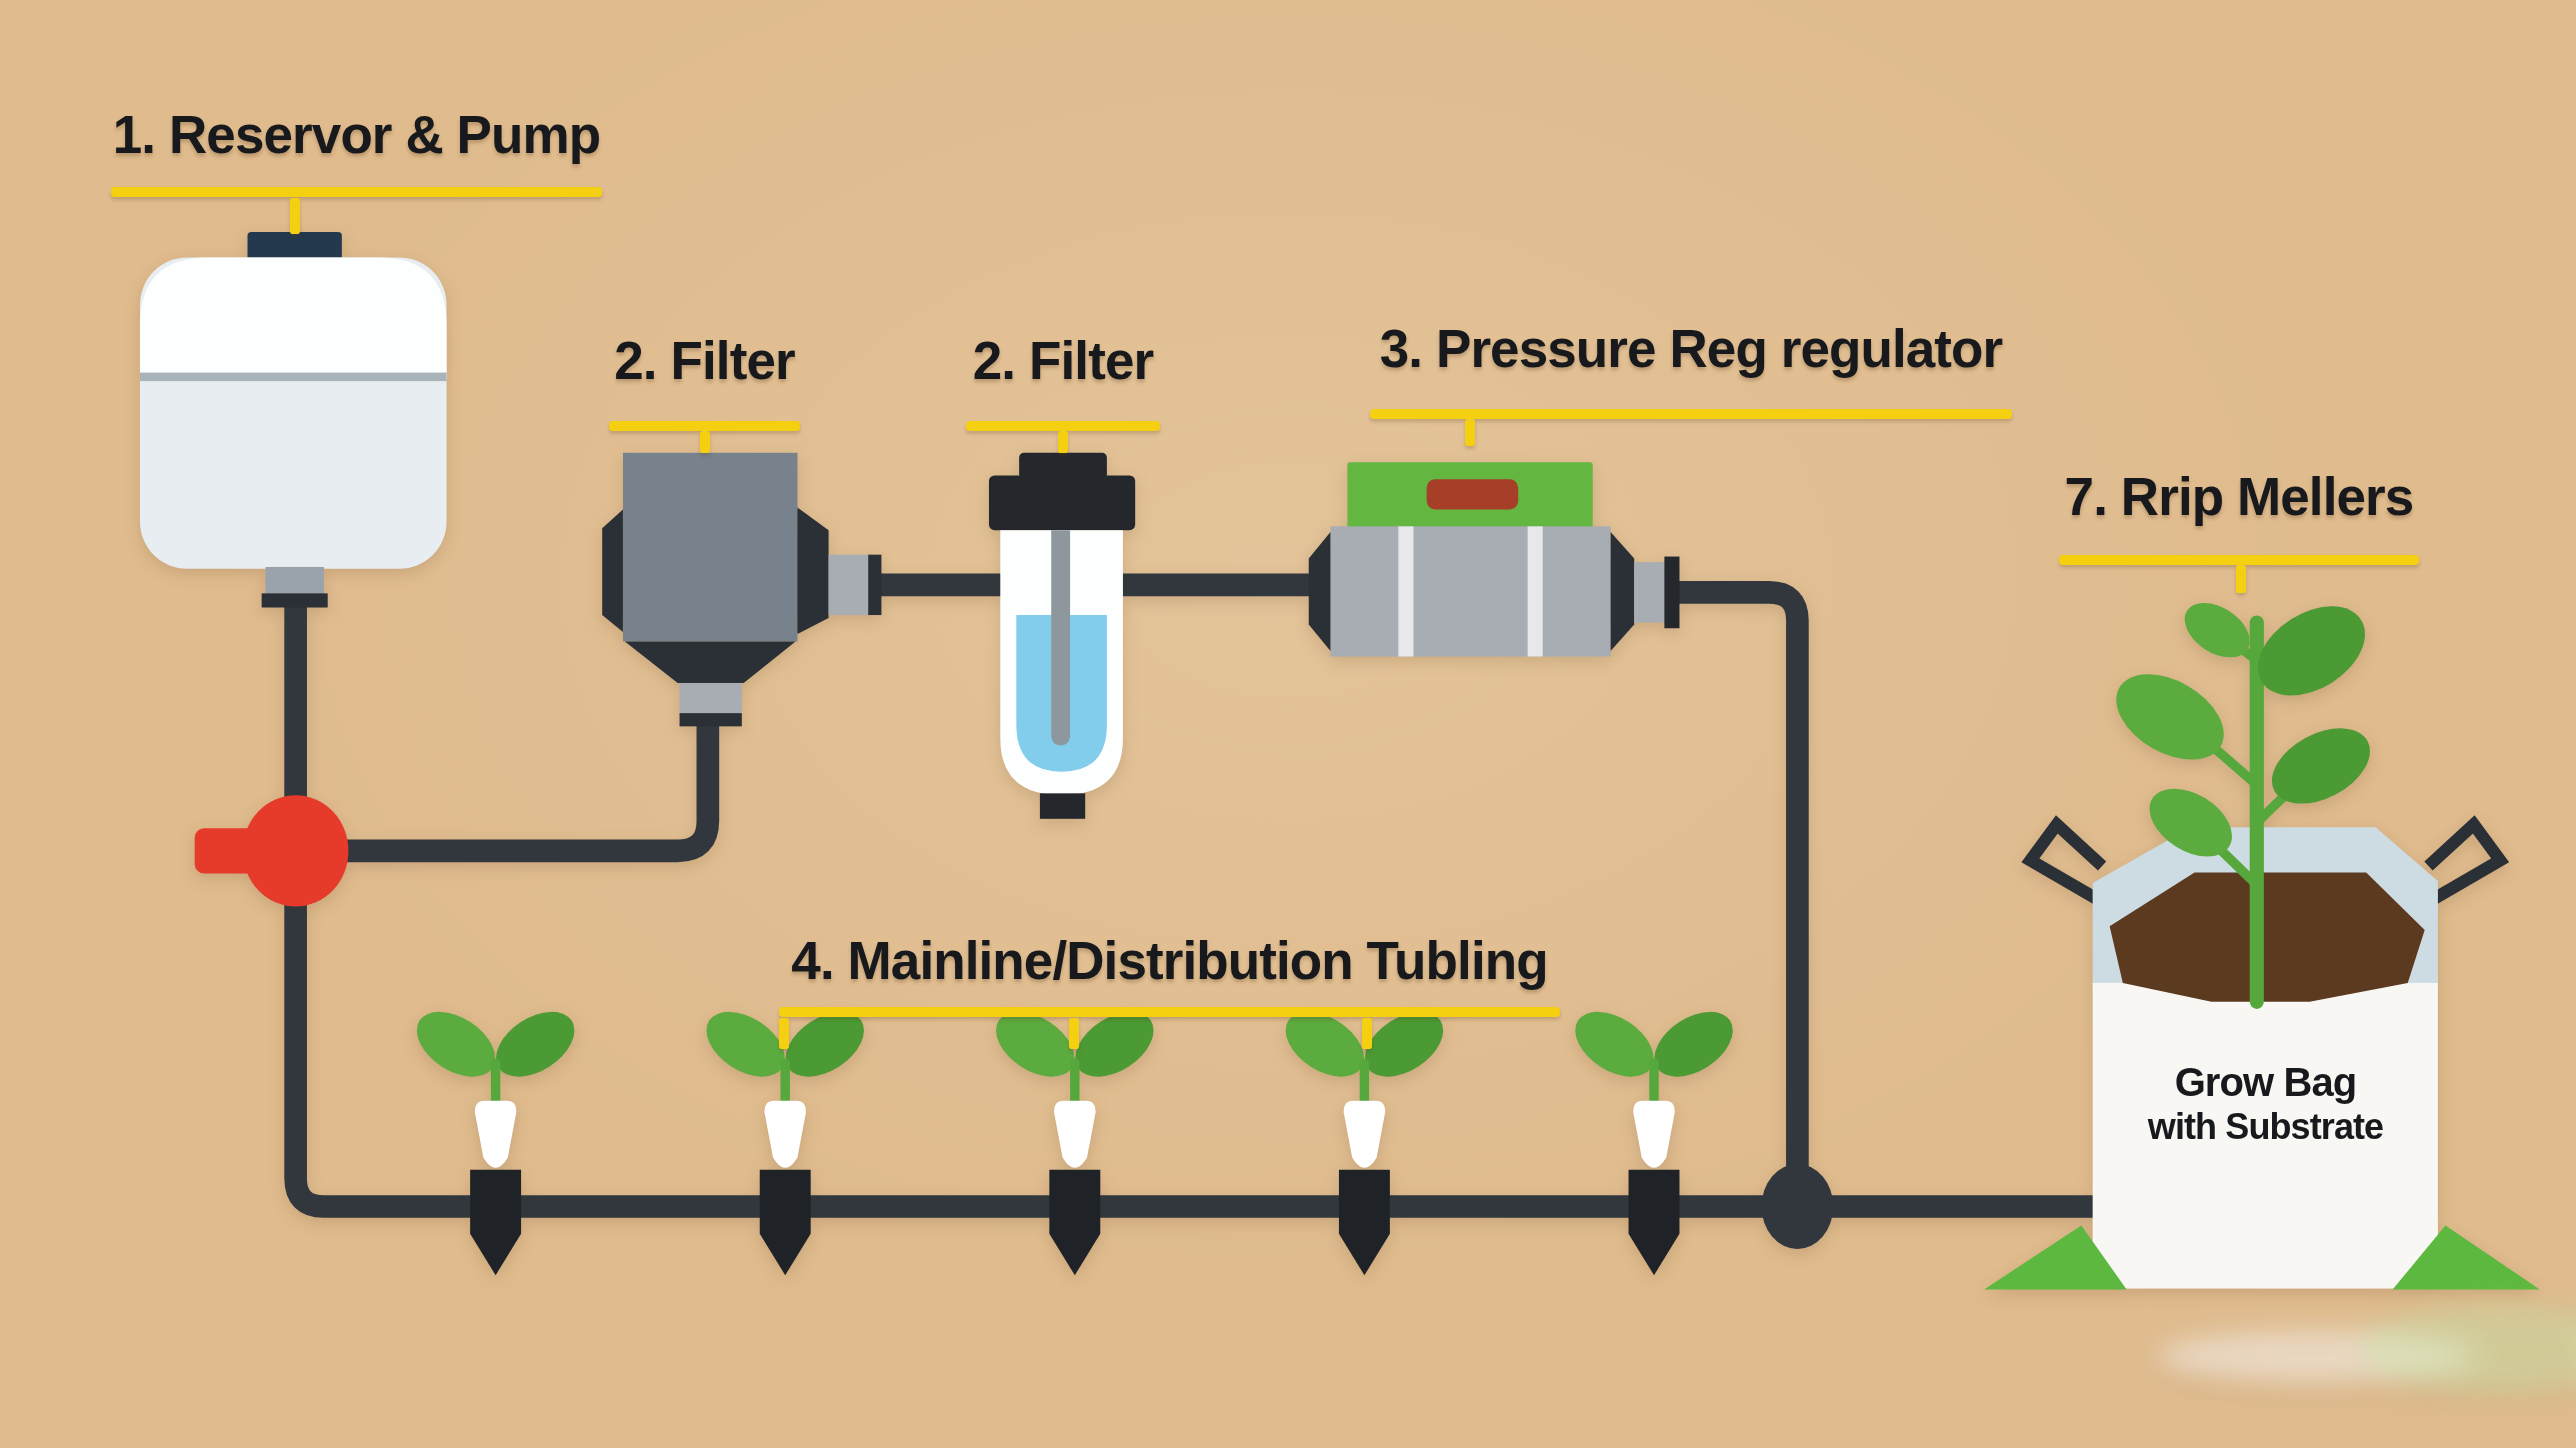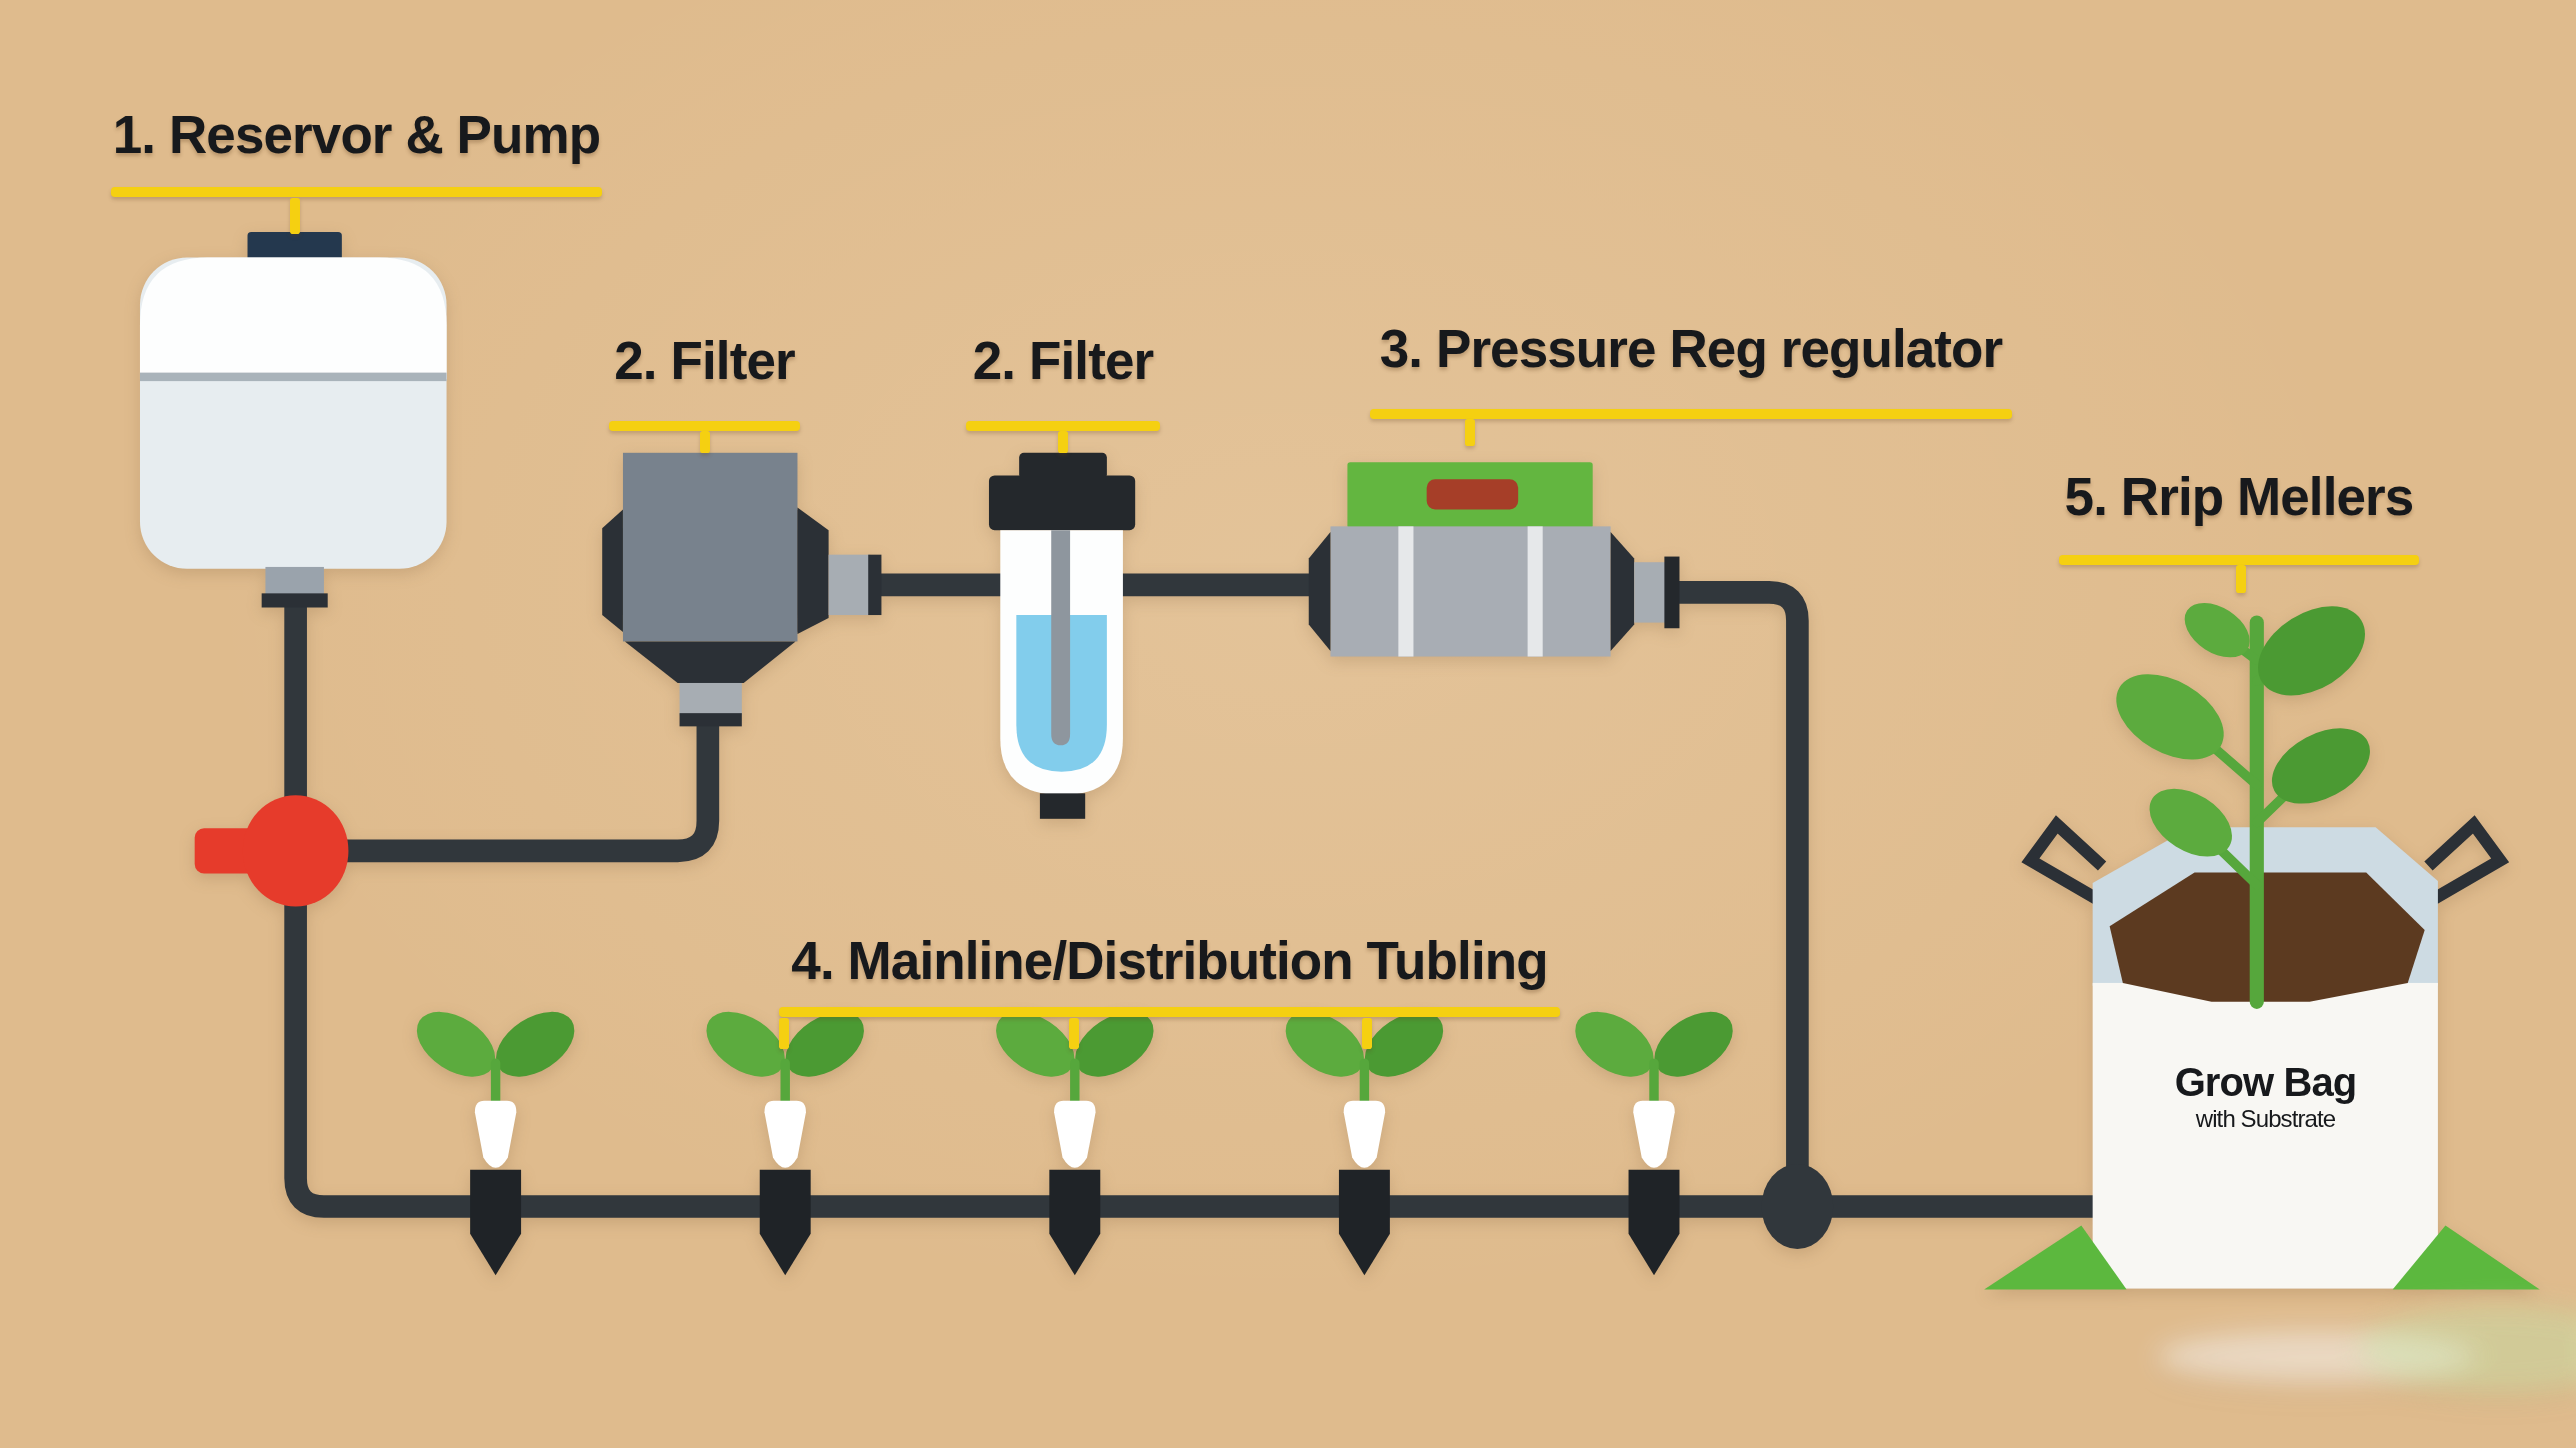--- a/index.html
+++ b/index.html
@@ -22,21 +22,21 @@
     background:var(--c-accent-yellow,#f5d011);
     box-shadow:0 2.8px 3.8px rgba(101,67,33,.25);
   }
   .tick{
     position:absolute;width:10.4px;border-radius:2.8px;
     background:var(--c-accent-yellow,#f5d011);
     box-shadow:0 2.8px 3.8px rgba(101,67,33,.25);
   }
   .bagtext{position:absolute;left:2093px;top:1059px;width:345px;text-align:center;color:var(--c-text,#17191c);}
   .bagtext .t1{font-size:40px;font-weight:bold;letter-spacing:-0.9px;line-height:1.15;}
-  .bagtext .t2{font-size:24px;font-weight:normal;letter-spacing:-0.9px;line-height:1.2;}
+  .bagtext .t2{font-size:36px;font-weight:bold;letter-spacing:-0.9px;line-height:1.2;}
 </style>
 </head>
 <body>
 
 <div class="stage">
 
   <svg class="art" width="2576" height="1448" viewBox="0 0 2730 1535">
     <defs>
       <filter id="soft" x="-60%" y="-60%" width="220%" height="220%">
         <feGaussianBlur stdDeviation="14"></feGaussianBlur>
@@ -163,21 +163,21 @@
 
   <div class="label" style="left:779px;top:932px;width:781px;">
     <span class="txt">4. Mainline/Distribution Tubling</span>
     <div class="underline" style="top:75px;"></div>
     <div class="tick" style="left:0px;top:86px;height:31px;"></div>
     <div class="tick" style="left:290px;top:86px;height:31px;"></div>
     <div class="tick" style="left:583px;top:86px;height:31px;"></div>
   </div>
 
   <div class="label" style="left:2059px;top:468px;width:360px;">
-    <span class="txt">5. Rrip Mellers</span>
+    <span class="txt">7. Rrip Mellers</span>
     <div class="underline" style="top:87px;"></div>
     <div class="tick" style="left:177px;top:97px;height:28px;"></div>
   </div>
 
   <div class="bagtext">
     <div class="t1">Grow Bag</div>
     <div class="t2">with Substrate</div>
   </div>
 
 </div>

